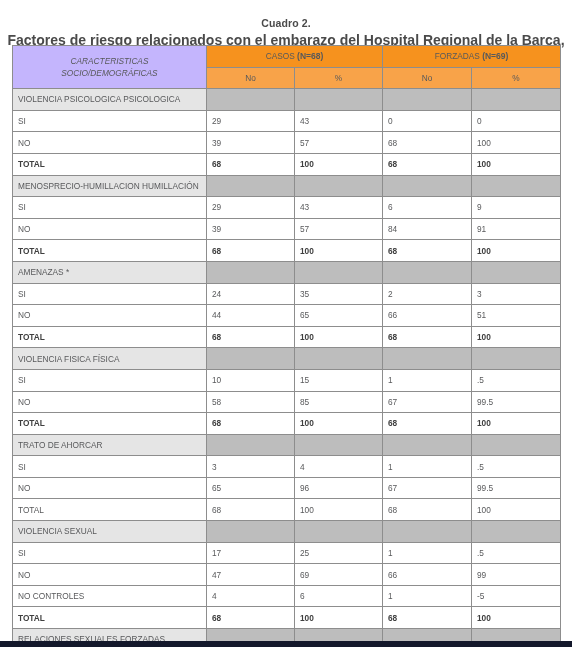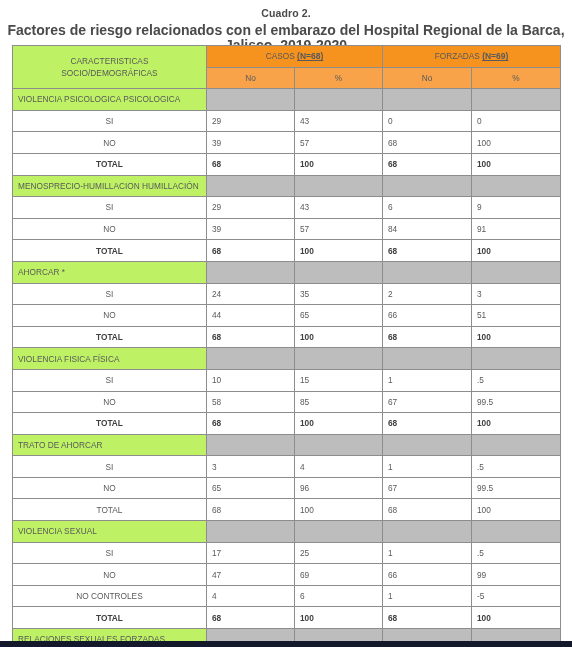--- a/index.html
+++ b/index.html
@@ -4,21 +4,21 @@
 <style>
   html,body{margin:0;padding:0;}
   body{
     width:572px;height:647px;
     background:#ffffff;
     font-family:"Liberation Sans", sans-serif;
     color:#4d4d4d;
     position:relative;
     overflow:hidden;
   }
-  .titles{text-align:center;padding-top:6px;}
+  .titles{text-align:center;padding-top:16px;}
   .title-main{
     font-size:10.5px;font-weight:bold;color:#4a4a4a;
     letter-spacing:.1px;line-height:14px;
   }
   .title-sub{
     font-size:14px;font-weight:bold;color:#4a4a4a;
     line-height:15px;margin-top:3px;
   }
   .table-wrap{
     position:absolute;left:12px;top:45px;width:548px;
@@ -33,50 +33,51 @@
     font-weight:normal;
     color:#58595b;
     height:21.6px;
     vertical-align:middle;
     box-sizing:border-box;
     overflow:hidden;
     white-space:nowrap;
   }
   
   .hdr-char{
-    background:#bef264;color:#ffffff;
+    background:#c4b5fd;color:#ffffff;
     font-weight:bold;font-size:10px;
     text-align:center;line-height:12px;
     border:1px solid #f6921e;
     height:40px;
+    font-style:italic;
   }
   .hdr-grp{
     background:#f6921e;color:#ffffff;
     font-weight:bold;font-size:10px;
     text-align:center;
     border:1px solid #ffffff;
     border-top-color:#f6921e;
     height:20px;
   }
-  .hdr-grp .nn{font-size:8.5px;font-weight:bold;text-decoration:underline;}
+  .hdr-grp .nn{font-size:8.5px;font-weight:bold;}
   .hdr-sub{
     background:#f8a349;color:#ffffff;
     font-weight:bold;font-size:9.5px;
     text-align:center;
     border:1px solid #ffffff;
     border-bottom-color:#f8a349;
     height:20px;
   }
   
   tr.section td.sec-label{
-    background:#bef264;color:#58595b;font-size:8.3px;
+    background:#e5e5e5;color:#58595b;font-size:8.3px;
   }
   tr.section td.sec-fill{background:#bdbdbd;}
   
-  td.rowlabel{text-align:center;}
+  td.rowlabel{text-align:left;}
   td.val{text-align:left;}
   tr.total td{font-weight:bold;color:#3f3f3f;}
   tr.total-plain td{font-weight:normal;}
   td.faint{color:#c9c9c9;}
   .src{
     position:absolute;left:12px;top:652px;
     font-size:13px;color:#58595b;
   }
   .src b{color:#3f3f3f;}
   .bottombar{
@@ -179,21 +180,21 @@
           <td class="val">91</td>
         </tr>
         <tr class="total">
           <td class="rowlabel">TOTAL</td>
           <td class="val">68</td>
           <td class="val">100</td>
           <td class="val">68</td>
           <td class="val">100</td>
         </tr>
         <tr class="section">
-          <td class="sec-label">AHORCAR *</td>
+          <td class="sec-label">AMENAZAS *</td>
           <td class="sec-fill"></td>
           <td class="sec-fill"></td>
           <td class="sec-fill"></td>
           <td class="sec-fill"></td>
         </tr>
         <tr class="">
           <td class="rowlabel">SI</td>
           <td class="val">24</td>
           <td class="val">35</td>
           <td class="val">2</td>

